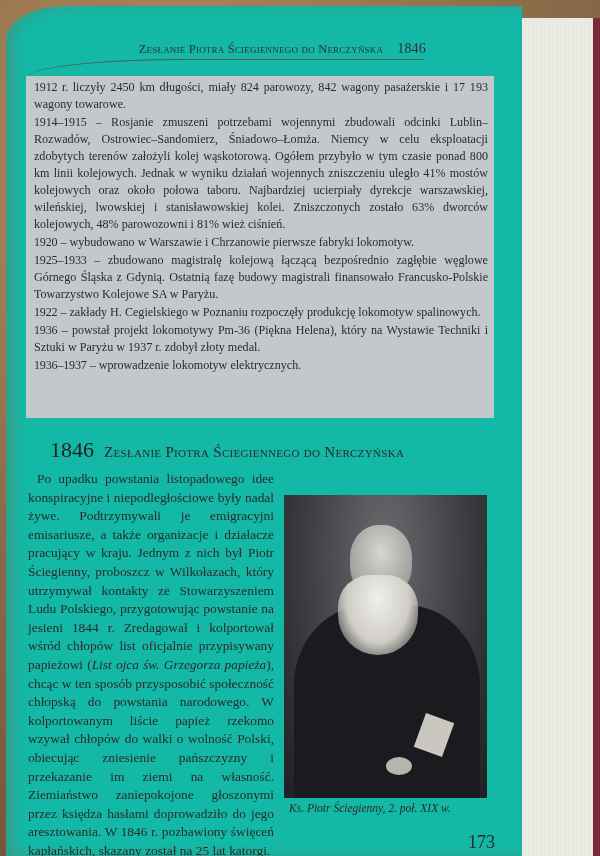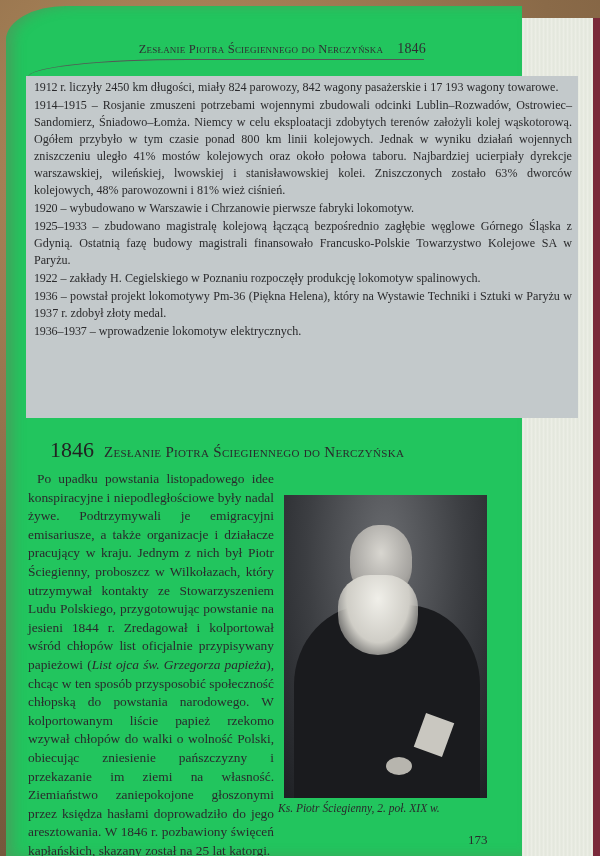--- a/index.html
+++ b/index.html
@@ -17,38 +17,38 @@
       position: absolute; right: 0; top: 18px; width: 30px; height: 838px;
       background: #7a2a3a;
     }
     .page-stack {
       position: absolute; left: 520px; top: 18px; width: 72px; height: 838px;
       background: repeating-linear-gradient(90deg, #e9ece2 0px, #dfe3d8 1px, #eef0e8 2px, #e5e8de 4px);
       border-left: 1px solid #d6dad0;
     }
     .page {
       position: absolute; left: 6px; top: 6px; width: 516px; height: 850px;
-      background: #22c55e;
+      background: #14b8a6;
       border-top-left-radius: 60px 34px;
       box-shadow: inset 8px 0 12px rgba(120,110,90,0.35);
     }
     .running-head {
       position: absolute; left: 130px; top: 35px; width: 290px;
       display: flex; justify-content: flex-end; align-items: baseline; gap: 14px;
       font-size: 12.5px; letter-spacing: 0.2px; color: #2f2f32;
     }
     .running-head .rh-title { font-variant: small-caps; }
     .running-head .rh-year { font-size: 14px; }
     .head-rule {
       position: absolute; left: 22px; top: 53px; width: 396px; height: 22px;
       border-top: 1.2px solid #555;
       border-top-left-radius: 160px 18px;
     }
     .grey-box {
-      position: absolute; left: 20px; top: 70px; width: 552px; height: 342px;
+      position: absolute; left: 20px; top: 70px; width: 468px; height: 342px;
       background: #c3c9cb;
       box-sizing: border-box; padding: 3px 6px 0 8px;
       font-size: 12.1px; line-height: 17px; text-align: justify;
     }
     .grey-box p { margin: 0 0 1px 0; }
     .grey-box .yr { font-weight: normal; letter-spacing: -0.2px; }
     .section-title {
       position: absolute; left: 44px; top: 431px;
       display: flex; align-items: baseline; gap: 10px;
     }
@@ -82,26 +82,26 @@
     }
     .photo .paper {
       position: absolute; left: 135px; top: 222px; width: 30px; height: 36px;
       background: #c9c7c0; transform: rotate(20deg);
     }
     .photo .hand {
       position: absolute; left: 102px; top: 262px; width: 26px; height: 18px;
       background: #b7b5ae; border-radius: 50%;
     }
     .caption {
-      position: absolute; left: 272px; top: 796px; width: 200px;
+      position: absolute; left: 283px; top: 796px; width: 200px;
       font-size: 11.5px; font-style: italic; color: #2a2a2c;
     }
     .page-number {
       position: absolute; left: 462px; top: 826px;
-      font-size: 13px; color: #2a2a2c;
+      font-size: 18px; color: #2a2a2c;
     }
     i.em { font-style: italic; }
   </style>
 </head>
 <body>
 
 <div class="bg-table"></div>
 <div class="cover"></div>
 <div class="page-stack"></div>
 

